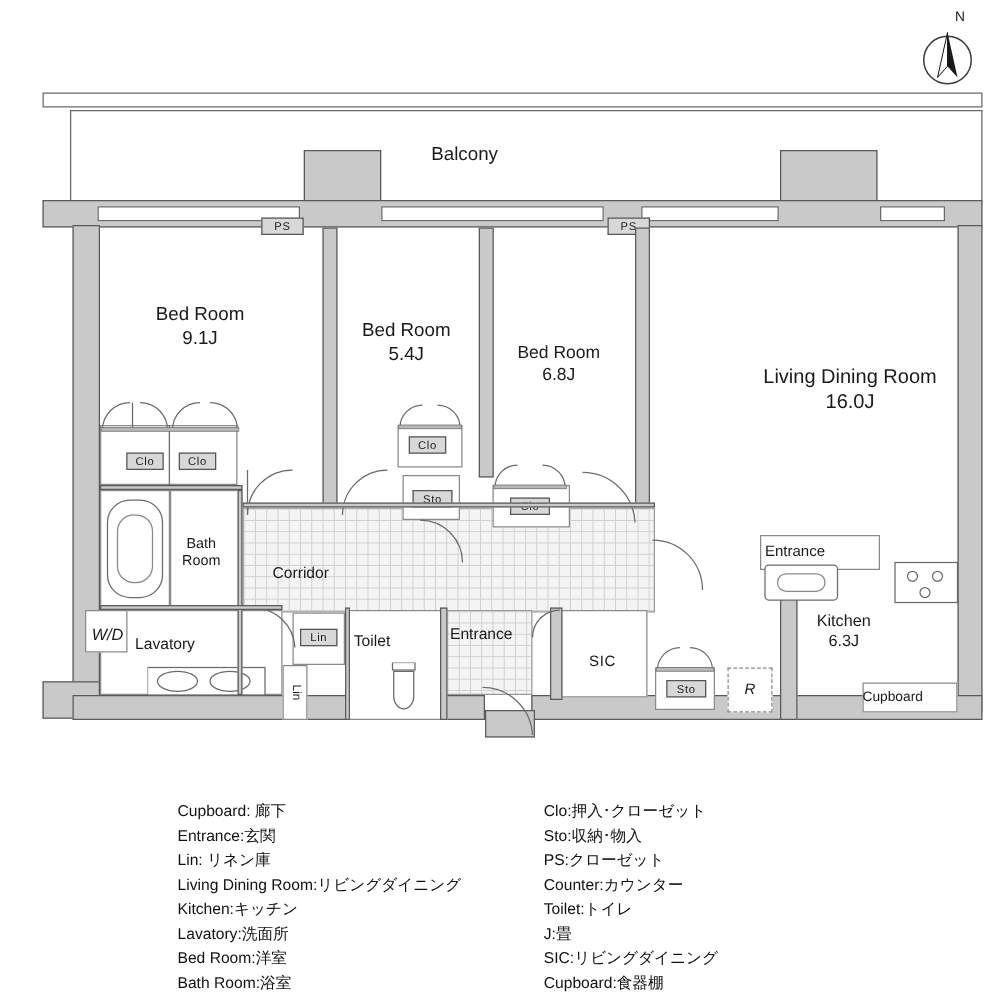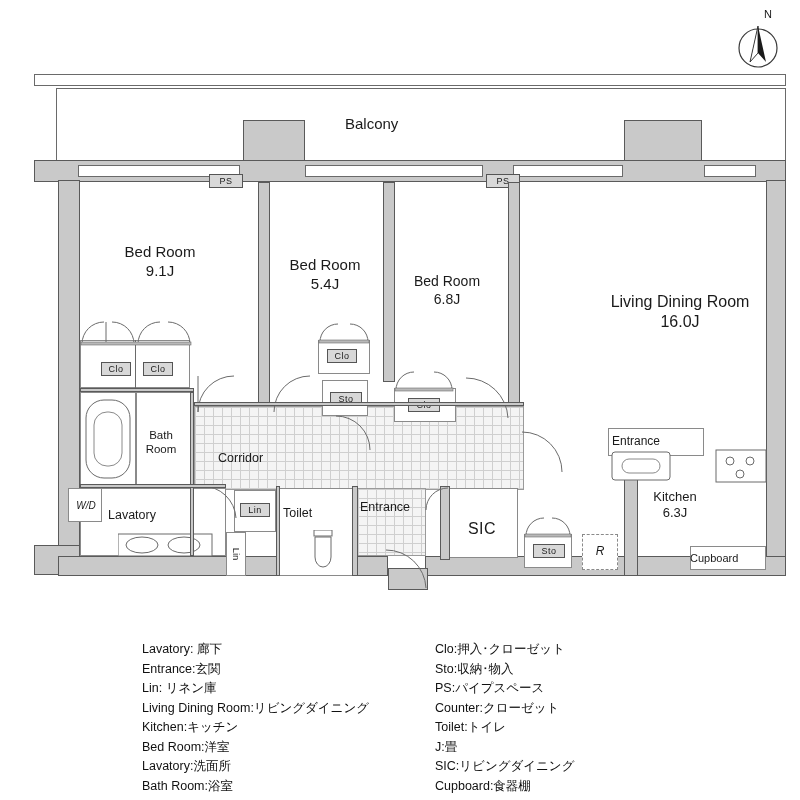--- a/index.html
+++ b/index.html
@@ -29,21 +29,21 @@
   .tag{position:absolute;background:#d8d8d8;border:1px solid #555;box-sizing:border-box;
        font-size:9px;text-align:center;line-height:12px;letter-spacing:.5px;}
 
   
   .legend{position:absolute;font-size:12.5px;line-height:19.5px;color:#111;}
   .legend div{white-space:nowrap;}
 
   
   .compass{position:absolute;left:726px;top:10px;width:60px;height:62px;}
   .rlbl{position:absolute;font-size:13.5px;text-align:left;}
-  .small{font-size:10px;}
+  .small{font-size:13px;}
   .ital{font-style:italic;}
 </style>
 </head>
 <body>
 
 <div class="plan">
 
   <div class="compass">
     <svg width="60" height="62" viewBox="0 0 60 62">
       <circle cx="32" cy="38" r="19" fill="#ffffff" stroke="#3a3a3a" stroke-width="1.2"></circle>
@@ -168,21 +168,21 @@
 
   <div class="room" style="left:394px;top:388px;width:62px;height:34px;"></div>
   <div class="tag" style="left:408px;top:398px;width:32px;height:14px;">Clo</div>
   <svg style="position:absolute;left:392px;top:366px;width:66px;height:26px;">
     <path d="M4,24 A18,18 0 0 1 22,6" fill="none" stroke="#6b6b6b"></path>
     <path d="M60,24 A18,18 0 0 0 42,6" fill="none" stroke="#6b6b6b"></path>
     <rect x="3" y="22" width="58" height="3" fill="#b8b8b8" stroke="#6b6b6b" stroke-width="0.6"></rect>
   </svg>
 
   <div class="room" style="left:448px;top:488px;width:70px;height:70px;"></div>
-  <div class="tag" style="left:466px;top:523px;width:32px;height:14px;background:transparent;border:none;font-size:16px;">SIC</div>
+  <div class="tag" style="left:466px;top:523px;width:32px;height:14px;background:transparent;border:none;font-size:12px;">SIC</div>
   <div class="w" style="left:440px;top:486px;width:10px;height:74px;"></div>
 
   <div class="room" style="left:524px;top:534px;width:48px;height:34px;"></div>
   <div class="tag" style="left:533px;top:544px;width:32px;height:14px;">Sto</div>
   <svg style="position:absolute;left:522px;top:512px;width:54px;height:26px;">
     <path d="M4,24 A18,18 0 0 1 22,6" fill="none" stroke="#6b6b6b"></path>
     <path d="M48,24 A18,18 0 0 0 30,6" fill="none" stroke="#6b6b6b"></path>
     <rect x="3" y="22" width="46" height="3" fill="#b8b8b8" stroke="#6b6b6b" stroke-width="0.6"></rect>
   </svg>
 
@@ -236,32 +236,32 @@
 
   <div class="w" style="left:80px;top:388px;width:114px;height:4px;"></div>
   <div class="w" style="left:190px;top:392px;width:4px;height:164px;"></div>
   <div class="w" style="left:80px;top:484px;width:146px;height:4px;"></div>
   <div class="w" style="left:352px;top:486px;width:6px;height:90px;"></div>
   <div class="w" style="left:194px;top:402px;width:330px;height:4px;"></div>
 
 </div>
 
 <div class="legend" style="left:142px;top:640px;">
-  <div>Lavatory: 廊下</div>
+  <div>Cupboard: 廊下</div>
   <div>Entrance:玄関</div>
   <div>Lin: リネン庫</div>
   <div>Living Dining Room:リビングダイニング</div>
   <div>Kitchen:キッチン</div>
+  <div>Lavatory:洗面所</div>
   <div>Bed Room:洋室</div>
-  <div>Lavatory:洗面所</div>
   <div>Bath Room:浴室</div>
 </div>
 
 <div class="legend" style="left:435px;top:640px;">
   <div>Clo:押入･クローゼット</div>
   <div>Sto:収納･物入</div>
-  <div>PS:パイプスペース</div>
-  <div>Counter:クローゼット</div>
+  <div>PS:クローゼット</div>
+  <div>Counter:カウンター</div>
   <div>Toilet:トイレ</div>
   <div>J:畳</div>
   <div>SIC:リビングダイニング</div>
   <div>Cupboard:食器棚</div>
 </div>
 
 </body></html>

